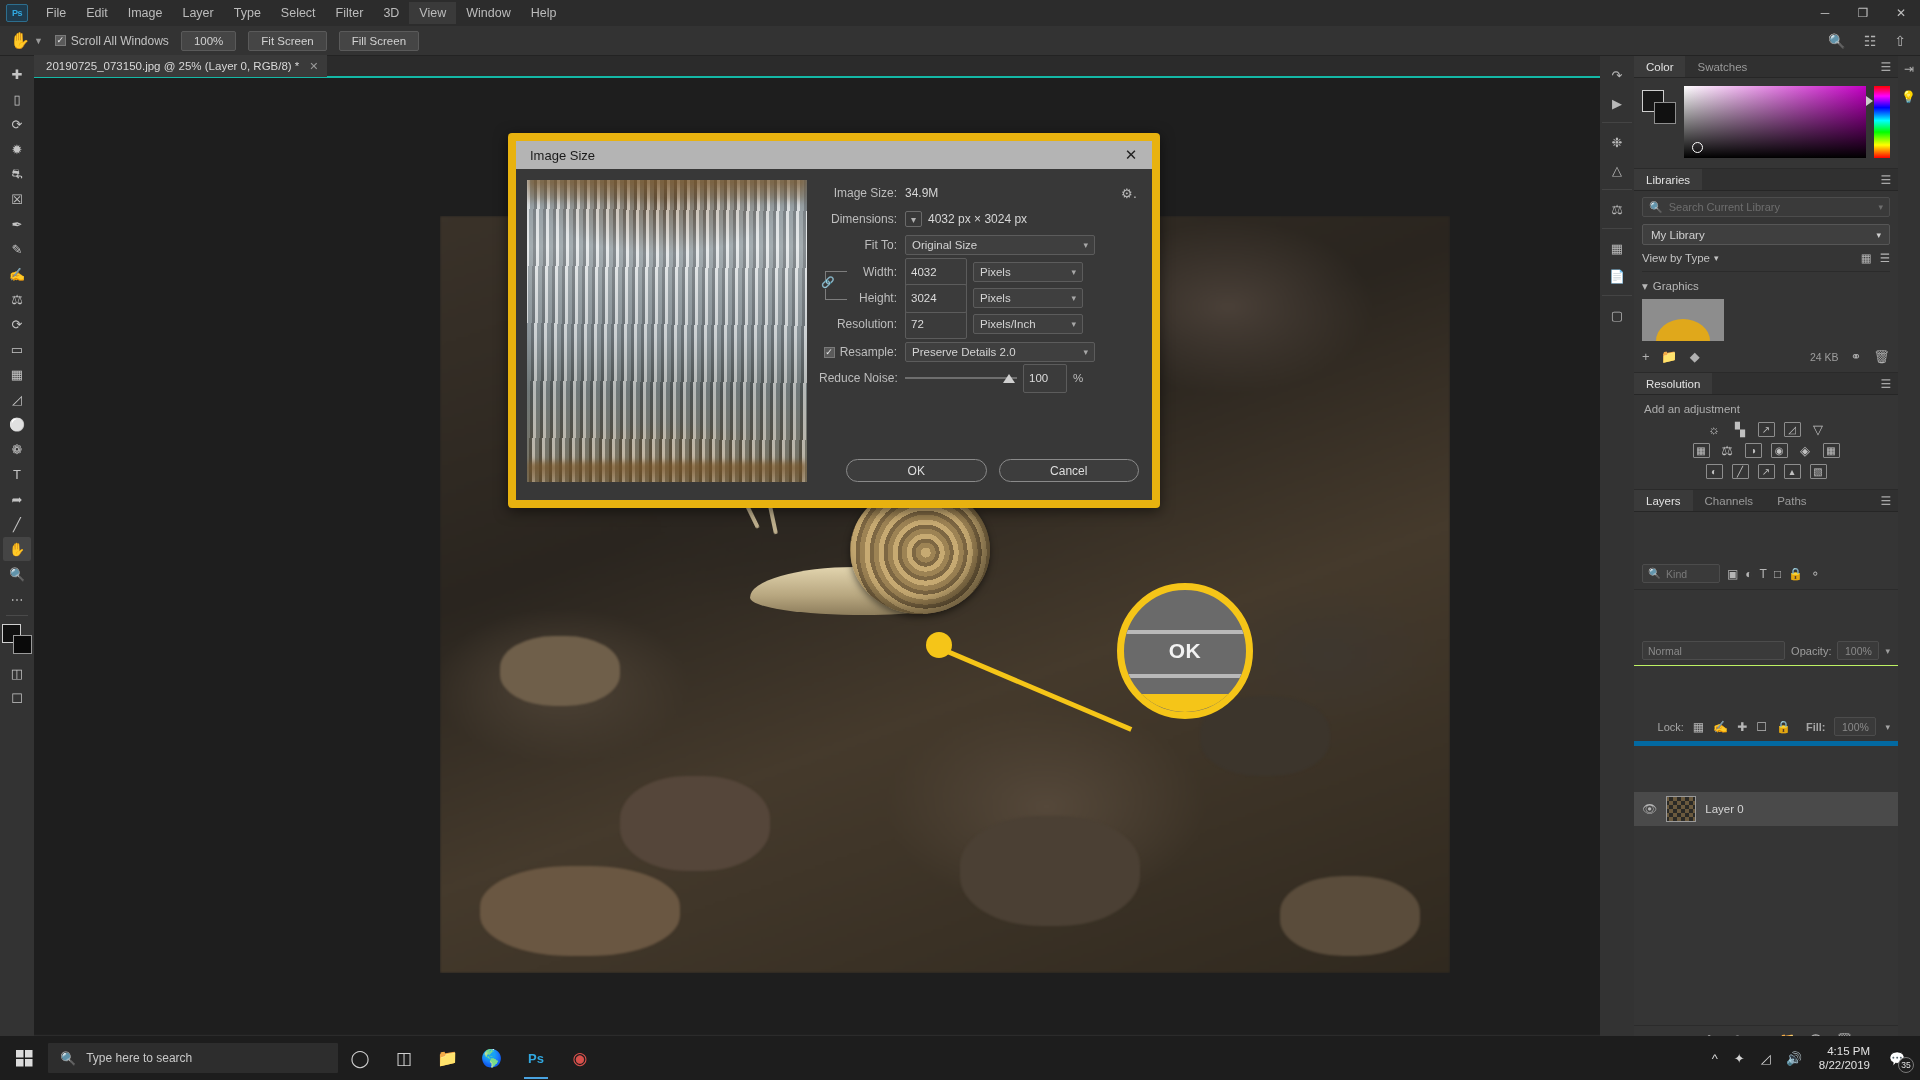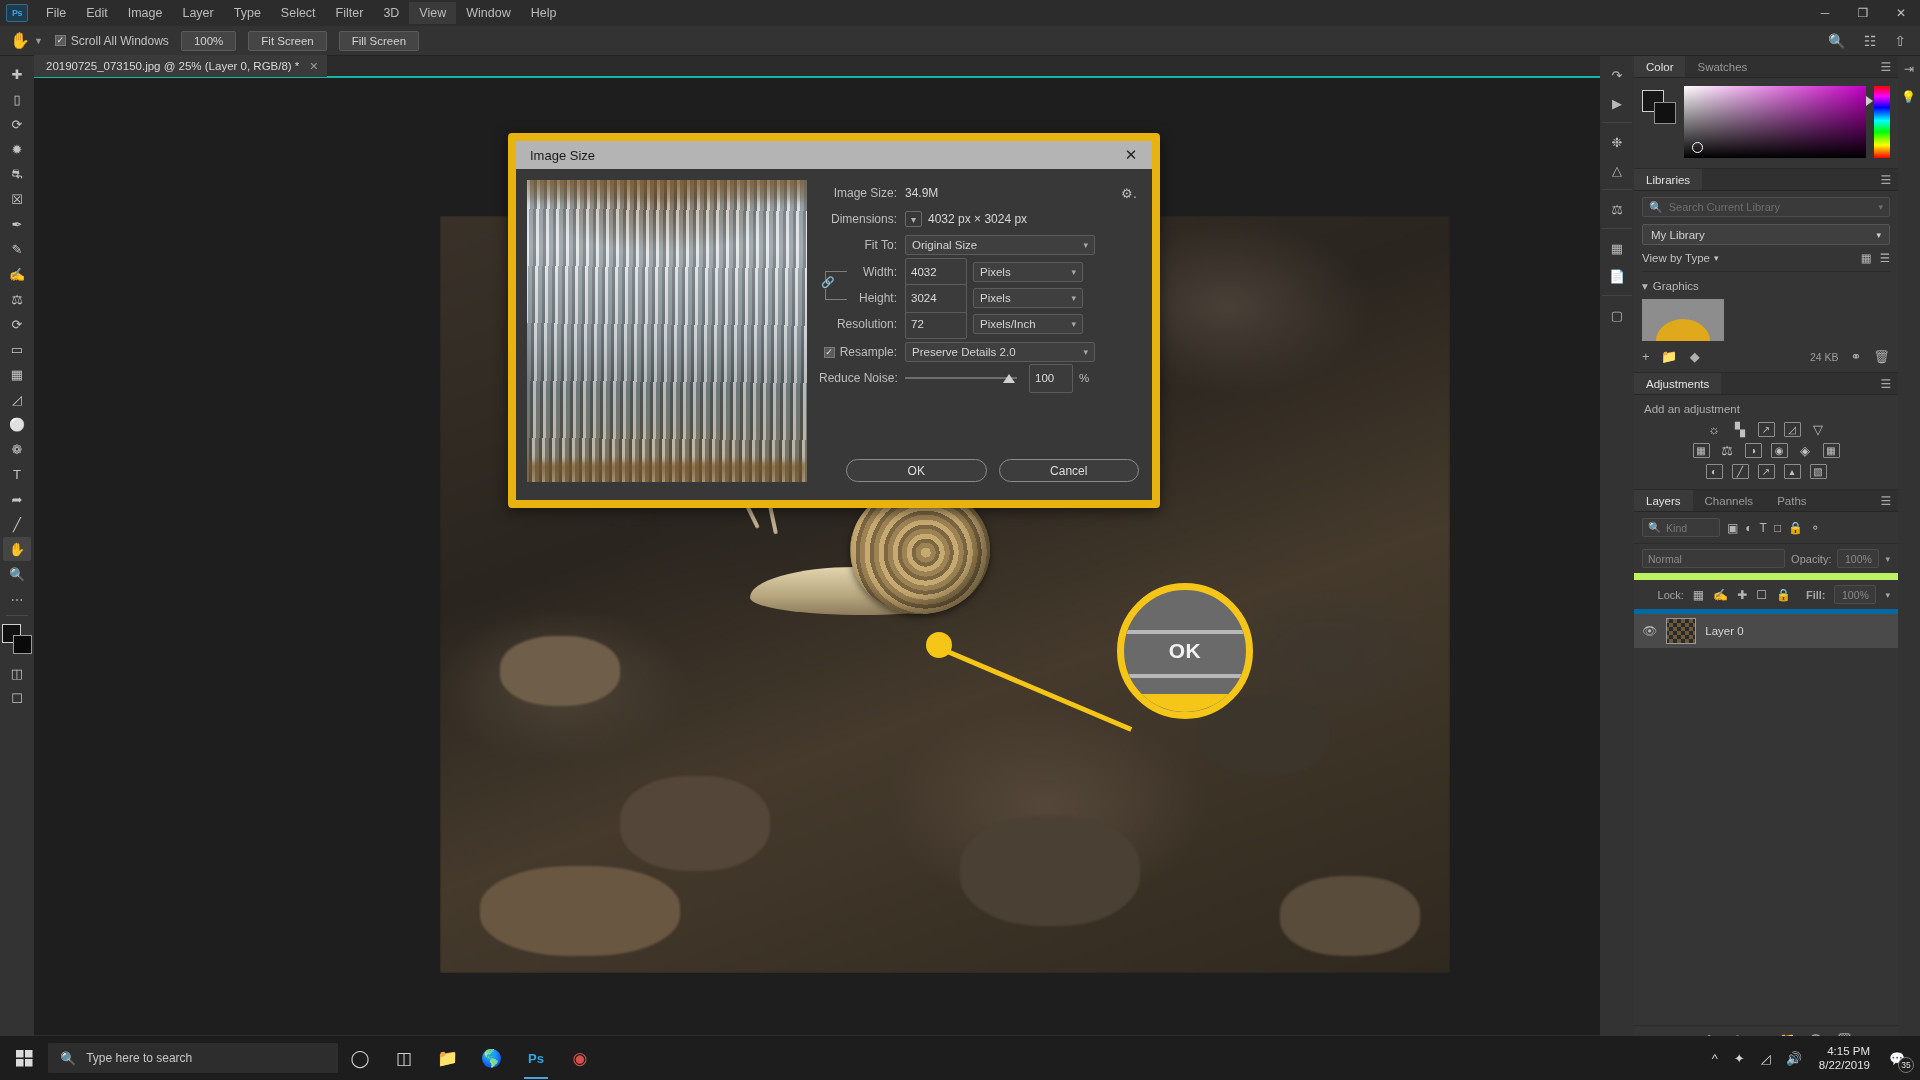--- a/index.html
+++ b/index.html
@@ -238,29 +238,29 @@
   .adjbody { padding:8px 10px 10px; }
   .adj-title { font-size:11.5px; color:#adadad; margin-bottom:7px; }
   .adj-grid { display:flex; flex-direction:column; gap:6px; align-items:center; }
   .adj-row { display:flex; gap:9px; }
   .adj-ic { width:17px; height:15px; border:1px solid #8d8d8d; color:#c0c0c0;
      font-size:10px; display:flex; align-items:center; justify-content:center;
      border-radius:1px; }
   .adj-ic.nb { border:none; font-size:13px; }
 
   
-  .layerpanel { flex:1; display:flex; flex-direction:column; }
+  .layerpanel { flex:1; display:flex; flex-direction:column;gap:46px; }
   .lp-filter { display:flex; align-items:center; gap:7px; padding:6px 8px;
      border-bottom:1px solid #2b2b2b; }
   .kindbox { flex:0 0 78px; height:19px; background:#3a3a3a; border:1px solid #4c4c4c;
      display:flex; align-items:center; gap:5px; padding:0 5px; font-size:10.5px;
      color:#7a7a7a; border-radius:2px;}
   .lp-ic { color:#b6b6b6; font-size:12px; }
   .lp-row2 { display:flex; align-items:center; gap:6px; padding:5px 8px;
-     border-bottom:7px solid #bef264; font-size:11px; color:#9e9e9e; }
+     border-bottom:1px solid #bef264; font-size:11px; color:#9e9e9e; }
   .blend { flex:1; height:19px; background:#3a3a3a; border:1px solid #4c4c4c;
      display:flex; align-items:center; padding:0 5px; color:#8a8a8a; font-size:10.5px;
      border-radius:2px;}
   .numbox { width:42px; height:19px; background:#3a3a3a; border:1px solid #4c4c4c;
      display:flex; align-items:center; justify-content:center; font-size:10.5px;
      color:#8a8a8a; border-radius:2px;}
   .lp-row3 { display:flex; align-items:center; gap:9px; padding:5px 8px;
      border-bottom:5px solid #0369a1; font-size:11px; color:#a6a6a6;justify-content:flex-end; }
   .layer-item { display:flex; align-items:center; gap:9px; padding:4px 8px;
      background:#4a4a4a; }
@@ -487,21 +487,21 @@
             <span class="cv">▾</span>
           </span>
         </div>
 
         <div class="row" style="margin-top:4px;">
           <span class="lbl">Reduce Noise:</span>
           <span class="slider">
             <span class="track"></span>
             <span class="thumb"></span>
           </span>
-          <span class="inp" style="width:44px;margin-left:12px;">100</span>
+          <span class="inp" style="width:44px;margin-left:6px;">100</span>
           <span style="margin-left:6px;color:#bdbdbd;font-size:11.5px;">%</span>
         </div>
 
       </div>
 
       <div class="btnrow">
         <div class="dbtn">OK</div>
         <div class="dbtn">Cancel</div>
       </div>
     </div>
@@ -589,21 +589,21 @@
           <span>◆</span>
           <span class="sz">24 KB</span>
           <span>⚭</span>
           <span>🗑</span>
         </div>
       </div>
     </div>
 
     <div class="panel">
       <div class="ptabs">
-        <div class="ptab act">Adjustments</div>
+        <div class="ptab act">Resolution</div>
         <div class="pmenu">☰</div>
       </div>
       <div class="adjbody">
         <div class="adj-title">Add an adjustment</div>
         <div class="adj-grid">
           <div class="adj-row">
             <span class="adj-ic nb">☼</span>
             <span class="adj-ic nb">▚</span>
             <span class="adj-ic">↗</span>
             <span class="adj-ic">◿</span>

